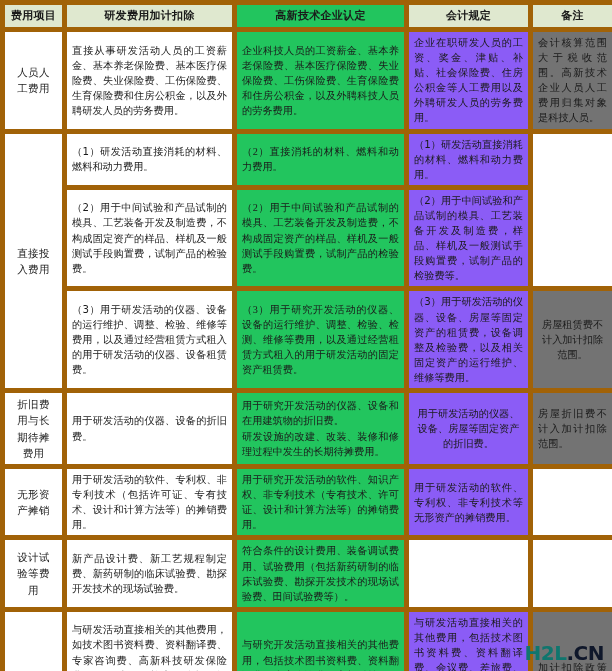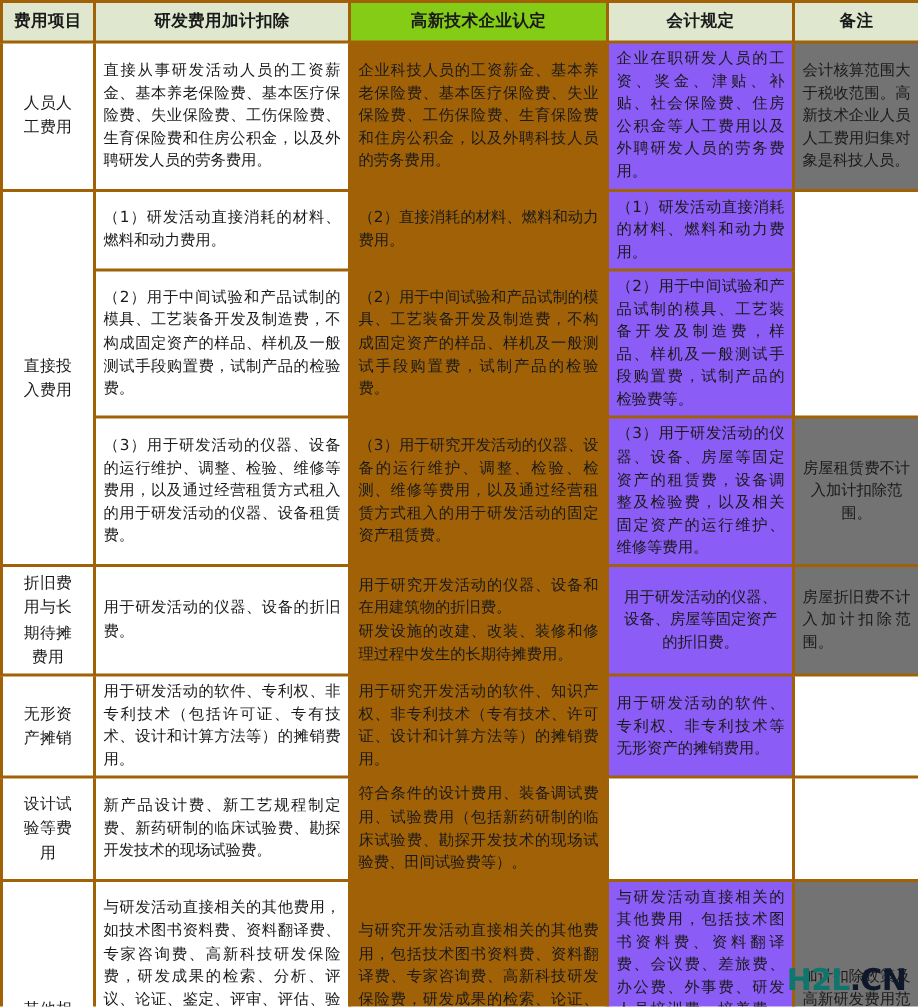--- a/index.html
+++ b/index.html
@@ -22,54 +22,55 @@
     font-size: 10.2px;
     line-height: 1.48;
   }
   table.cmp-table col.c0 { width: 62px; }
   table.cmp-table col.c1 { width: 170px; }
   table.cmp-table col.c2 { width: 172px; }
   table.cmp-table col.c3 { width: 124px; }
   table.cmp-table col.c4 { width: 84px; }
 
   th, td {
-    border: 2px solid #a16207;
+    border: 5px solid #a16207;
     vertical-align: middle;
     padding: 3px 5px;
     box-sizing: border-box;
   }
   thead th {
     background: #dfe8cf;
     text-align: center;
     font-weight: bold;
     font-size: 11px;
     height: 27px;
     padding: 2px 3px;
     letter-spacing: 0.3px;
   }
   thead th.hl {
-    background: #84cc16;
+    background: #22c55e;
   }
   td.item {
     text-align: center;
     background: #ffffff;
     font-size: 10.5px;
     line-height: 1.55;
     letter-spacing: 0.3px;
     padding: 3px 12px;
   }
   td.col-a {
     background: #ffffff;
     text-align: justify;
     text-justify: inter-ideograph;
   }
   td.col-b {
-    background: #a16207;
+    background: #22c55e;
     text-align: justify;
     text-justify: inter-ideograph;
+    font-family: Liberation Serif, serif;
   }
   td.col-c {
     background: #8b5cf6;
     text-align: justify;
     text-justify: inter-ideograph;
   }
   td.col-d {
     background: #737373;
     text-align: justify;
     text-justify: inter-ideograph;

